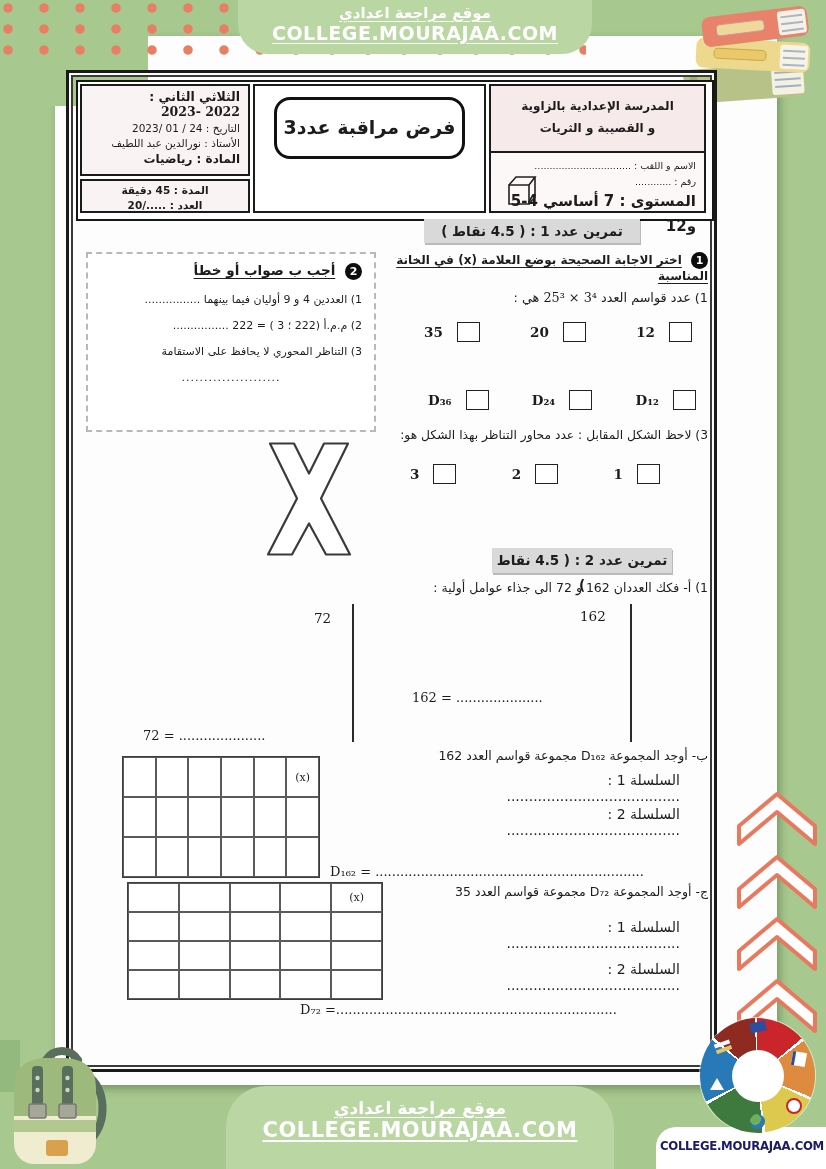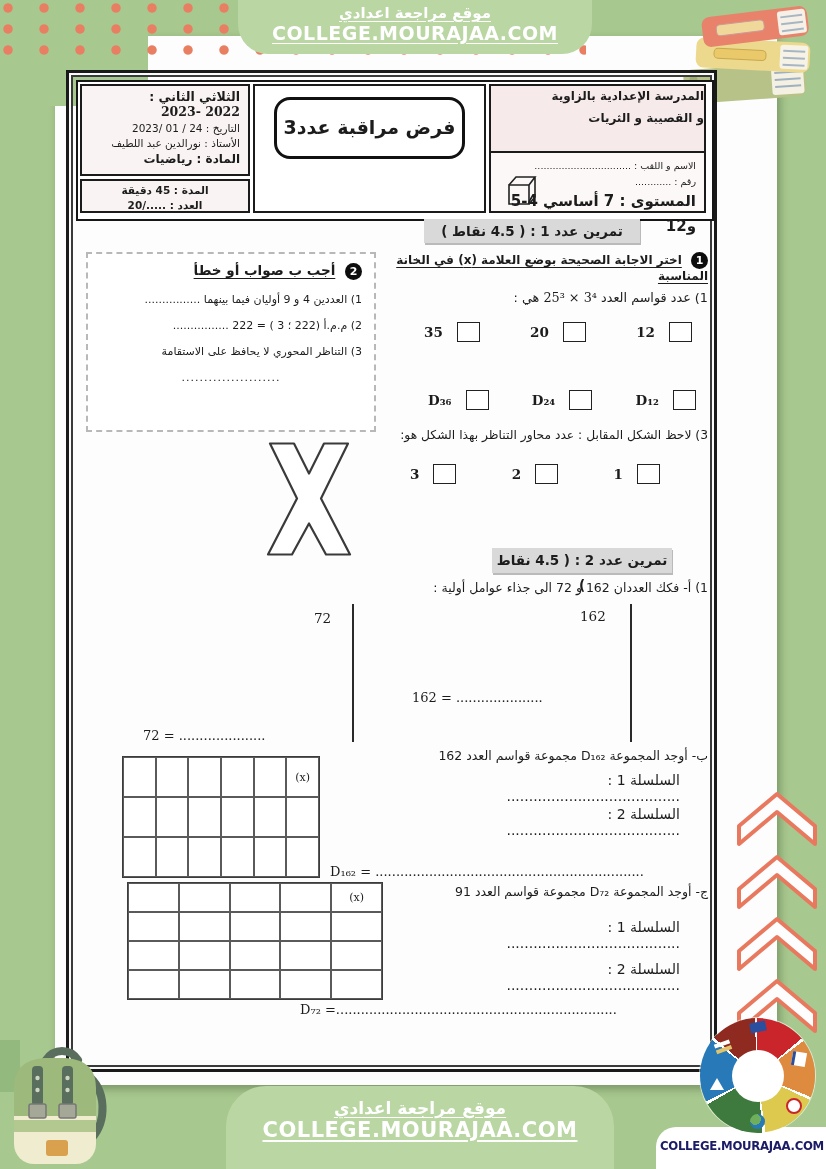--- a/index.html
+++ b/index.html
@@ -34,22 +34,22 @@
          box-shadow:inset 0 0 0 2px #fafafa,inset 0 0 0 4px #3a3a3a;}
 
   
   .hdr-outer{left:76px;top:80px;width:634px;height:137px;border:2px solid #161616;background:#fff;}
   .hbox{position:absolute;border:2px solid #1b1b1b;background:#fff;box-sizing:border-box;}
   .box-info{left:80px;top:84px;width:170px;height:92px;background:#f9f3f3;padding:3px 8px;}
   .box-duration{left:80px;top:179px;width:170px;height:34px;background:#f9f3f3;text-align:center;}
   .box-title{left:253px;top:84px;width:233px;height:129px;}
   .title-round{margin:11px 19px;height:56px;border:3px solid #111;border-radius:16px;
                text-align:center;line-height:54px;font-size:19px;font-weight:bold;}
-  .box-school{left:489px;top:84px;width:217px;height:80px;background:#f6eaea;text-align:right;
-              font-weight:bold;font-size:12px;line-height:1.8;}
+  .box-school{left:489px;top:84px;width:217px;height:80px;background:#f6eaea;text-align:center;
+              font-weight:bold;font-size:12px;padding-top:10px;line-height:1.8;}
   .box-student{left:489px;top:151px;width:217px;height:62px;background:#fdf8f8;padding:5px 8px 0 4px;font-size:9.5px;line-height:1.65;}
   .info-l1{font-size:12.5px;font-weight:bold;}
   .info-sm{font-size:10.5px;margin-top:3px;}
   .info-subj{font-size:12px;margin-top:3px;font-weight:bold;}
   .dur-line{font-size:10.5px;margin-top:3px;font-weight:bold;}
   .level{font-size:15px;font-weight:bold;}
 
   
   .exhdr{background:#d9d9d9;font-weight:bold;font-size:13.5px;text-align:center;line-height:24px;
          box-shadow:1px 2px 0 rgba(120,120,120,.5);}
@@ -299,21 +299,21 @@
       <div></div>
       <div></div>
       <div></div>
       <div></div>
       <div></div>
       <div></div>
     </div>
 
   <div class="abs dline serif" style="left:330px;top:864px;">D₁₆₂  = .................................................................</div>
 
-  <div class="abs ar qline" style="left:386px;top:884px;width:322px;font-size:12.5px;">ج- أوجد المجموعة D₇₂ مجموعة قواسم العدد 91</div>
+  <div class="abs ar qline" style="left:386px;top:884px;width:322px;font-size:12.5px;">ج- أوجد المجموعة D₇₂ مجموعة قواسم العدد 35</div>
   <div class="abs ar series" style="left:455px;top:919px;width:225px;">السلسلة 1 : .......................................</div>
   <div class="abs ar series" style="left:455px;top:961px;width:225px;">السلسلة 2 : .......................................</div>
 
   <div class="abs grid" style="left: 127px; top: 882px; width: 254px; height: 116px; grid-template-rows: repeat(4, 1fr); grid-template-columns: repeat(5, 1fr);">
       <div></div>
       <div></div>
       <div></div>
       <div></div>
       <div>(x)</div>
       <div></div>

